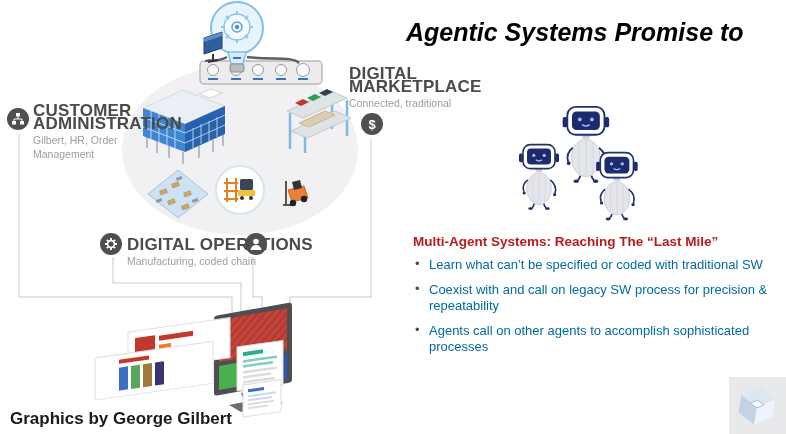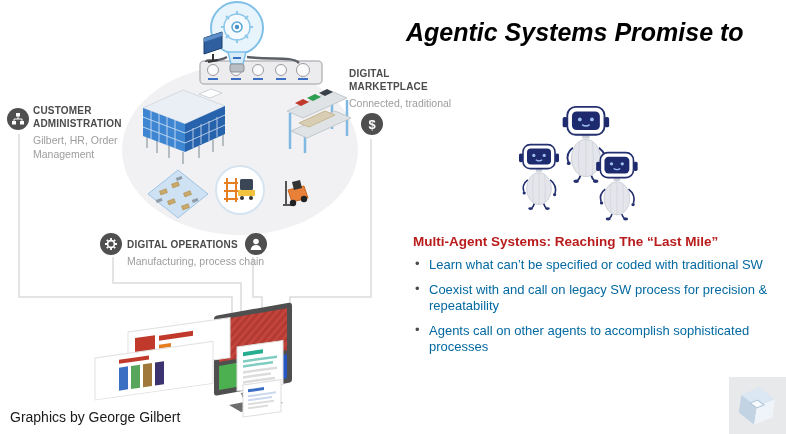--- a/index.html
+++ b/index.html
@@ -11,35 +11,35 @@
 
   
   .slide-title {
     position:absolute; left:406px; top:16px; width:380px; text-align:left;
     color:#000000; font-weight:bold; font-style:italic;
     font-size:25px; line-height:33px;
   }
 
   
   .node { position:absolute; }
-  .node-title { font-weight:bold; font-size:10px; color:#4b4b4b; line-height:13px; letter-spacing:.2px; }
+  .node-title { font-weight:bold; font-size:17px; color:#4b4b4b; line-height:13px; letter-spacing:.2px; }
   .node-sub   { font-size:10.5px; color:#9d9d9d; line-height:14px; margin-top:3px; }
   .node-icon  {
     position:absolute; width:22px; height:22px; border-radius:50%;
     background:#4f4f4f; color:#fff; display:flex; align-items:center; justify-content:center;
   }
   .dollar-glyph { font-size:13px; font-weight:bold; line-height:1; }
 
   
   .panel-heading { position:absolute; left:413px; top:234px; font-size:13.5px; font-weight:bold; color:#b91c1c; }
   .panel-bullets { position:absolute; left:414px; top:257px; width:372px; margin:0; padding:0; list-style:none; }
   .panel-bullets li { position:relative; padding-left:15px; font-size:13px; color:#0369a1; line-height:16.5px; margin-bottom:8px; }
   .panel-bullets li::before { content:"\2022"; position:absolute; left:1px; top:-1px; color:#4a4a4a; }
 
-  .credit { position:absolute; left:10px; top:409px; font-size:14px; color:#1a1a1a; }
+  .credit { position:absolute; left:10px; top:409px; font-size:17px; color:#1a1a1a;font-weight:bold; }
 
   .robots { position:absolute; left:500px; top:93px; }
   .left-illustration { position:absolute; left:0; top:0; }
   .cube-logo { position:absolute; left:729px; top:377px; }
 </style>
 </head>
 <body>
 
 <div class="stage">
 
@@ -278,21 +278,21 @@
         <line x1="2.8" y1="2.8" x2="4.2" y2="4.2"></line>
           <line x1="9.8" y1="9.8" x2="11.2" y2="11.2"></line>
         <line x1="11.2" y1="2.8" x2="9.8" y2="4.2"></line>
           <line x1="4.2" y1="9.8" x2="2.8" y2="11.2"></line>
       </g>
       <circle cx="7" cy="7" r="3.4" fill="#4f4f4f" stroke="#fff" stroke-width="1.6"></circle>
     </svg>
   </div>
   <div class="node" style="left:127px; top:238px;">
     <div class="node-title">DIGITAL OPERATIONS</div>
-    <div class="node-sub">Manufacturing, process chain</div>
+    <div class="node-sub">Manufacturing, coded chain</div>
   </div>
 
   <div class="node-icon" style="left:245px; top:233px;">
     <svg width="14" height="14" viewBox="0 0 14 14">
       <circle cx="7" cy="4.5" r="2.8" fill="#fff"></circle>
       <path d="M1.5,13 q1,-5 5.5,-5 q4.5,0 5.5,5 z" fill="#fff"></path>
     </svg>
   </div>
 
   <div class="slide-title">

